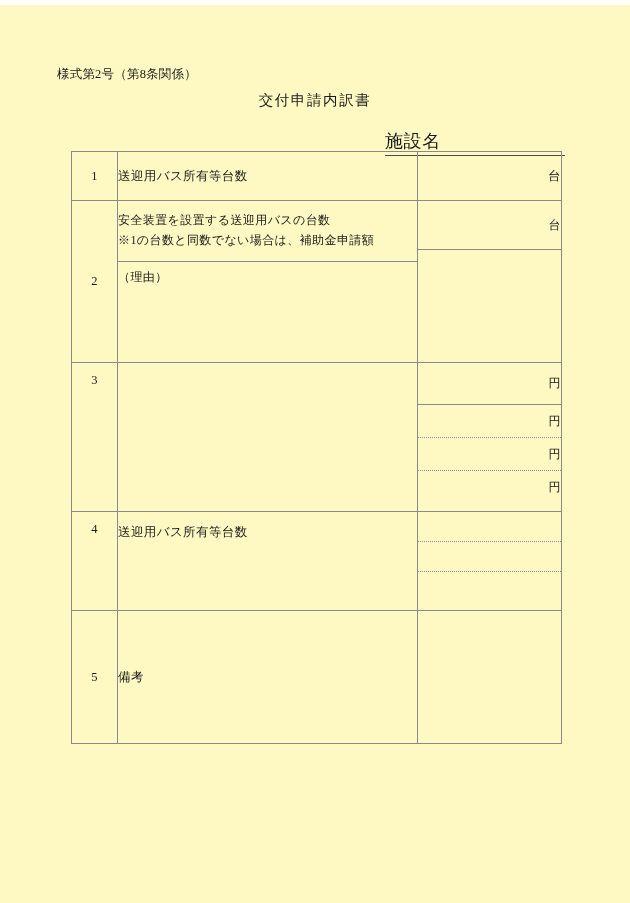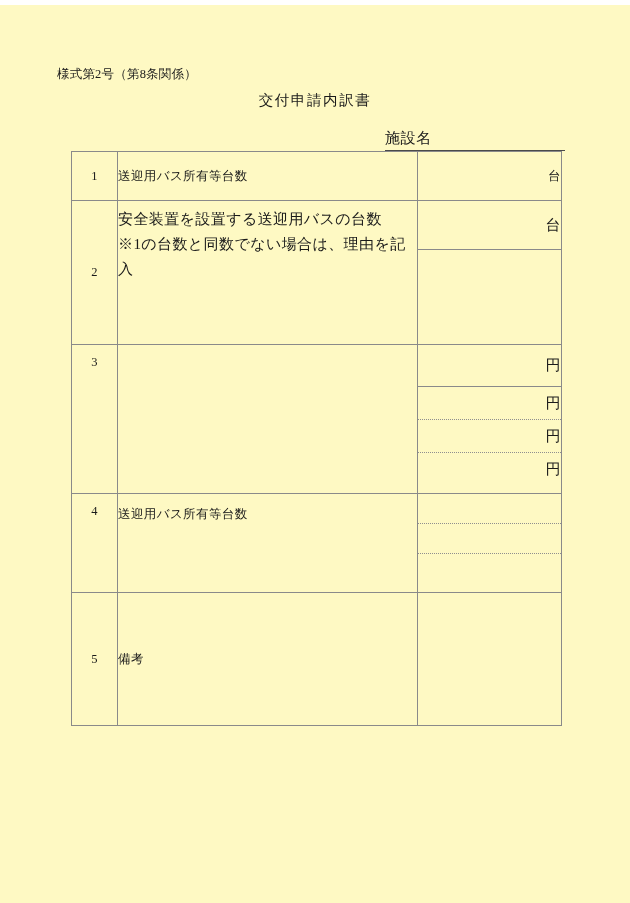--- a/index.html
+++ b/index.html
@@ -47,21 +47,21 @@
   }
 
   
   .facility-line {
     position: absolute;
     left: 385px;
     top: 124px;
     width: 180px;
     border-bottom: 1px solid #4a4a4a;
     padding-bottom: 2px;
-    font-size: 15px;
+    font-size: 18px;
     letter-spacing: 0.6px;
     white-space: nowrap;
   }
 
   
   .form-table {
     position: absolute;
     left: 71px;
     top: 146px;
     width: 490px;
@@ -106,21 +106,21 @@
 
   
   .sub {
     width: 100%;
     border-collapse: collapse;
     table-layout: fixed;
   }
   .sub td {
     border: 0;
     padding: 0;
-    font-size: 15px;
+    font-size: 12px;
     vertical-align: middle;
   }
   .sub tr.divider-solid > td {
     border-top: 1px solid #8a8a8a;
   }
 
   .dotted-row > td {
     border-top: 1px dotted #8f8f8f;
   }
 
@@ -163,21 +163,26 @@
 
       <tr>
         <td class="no-cell mid" style="height:143px;">2</td>
 
         <td class="blank-cell" style="vertical-align:top;">
           <table class="sub">
             <tbody>
               <tr>
                 <td class="pad-left" style="height:48px; line-height:1.65; padding-top:6px; padding-bottom:6px;">
                   <div>安全装置を設置する送迎用バスの台数</div>
-                  <div>※1の台数と同数でない場合は、理由を記入</div>
+                  <div>※1の台数と同数でない場合は、補助金申請額</div>
+                </td>
+              </tr>
+              <tr class="divider-solid">
+                <td class="pad-left" style="height:93px; vertical-align:top; padding-top:7px;">
+                  <span>（理由）</span>
                 </td>
               </tr>
             </tbody>
           </table>
         </td>
 
         <td class="blank-cell" style="vertical-align:top;">
           <table class="sub">
             <tbody>
               <tr>

